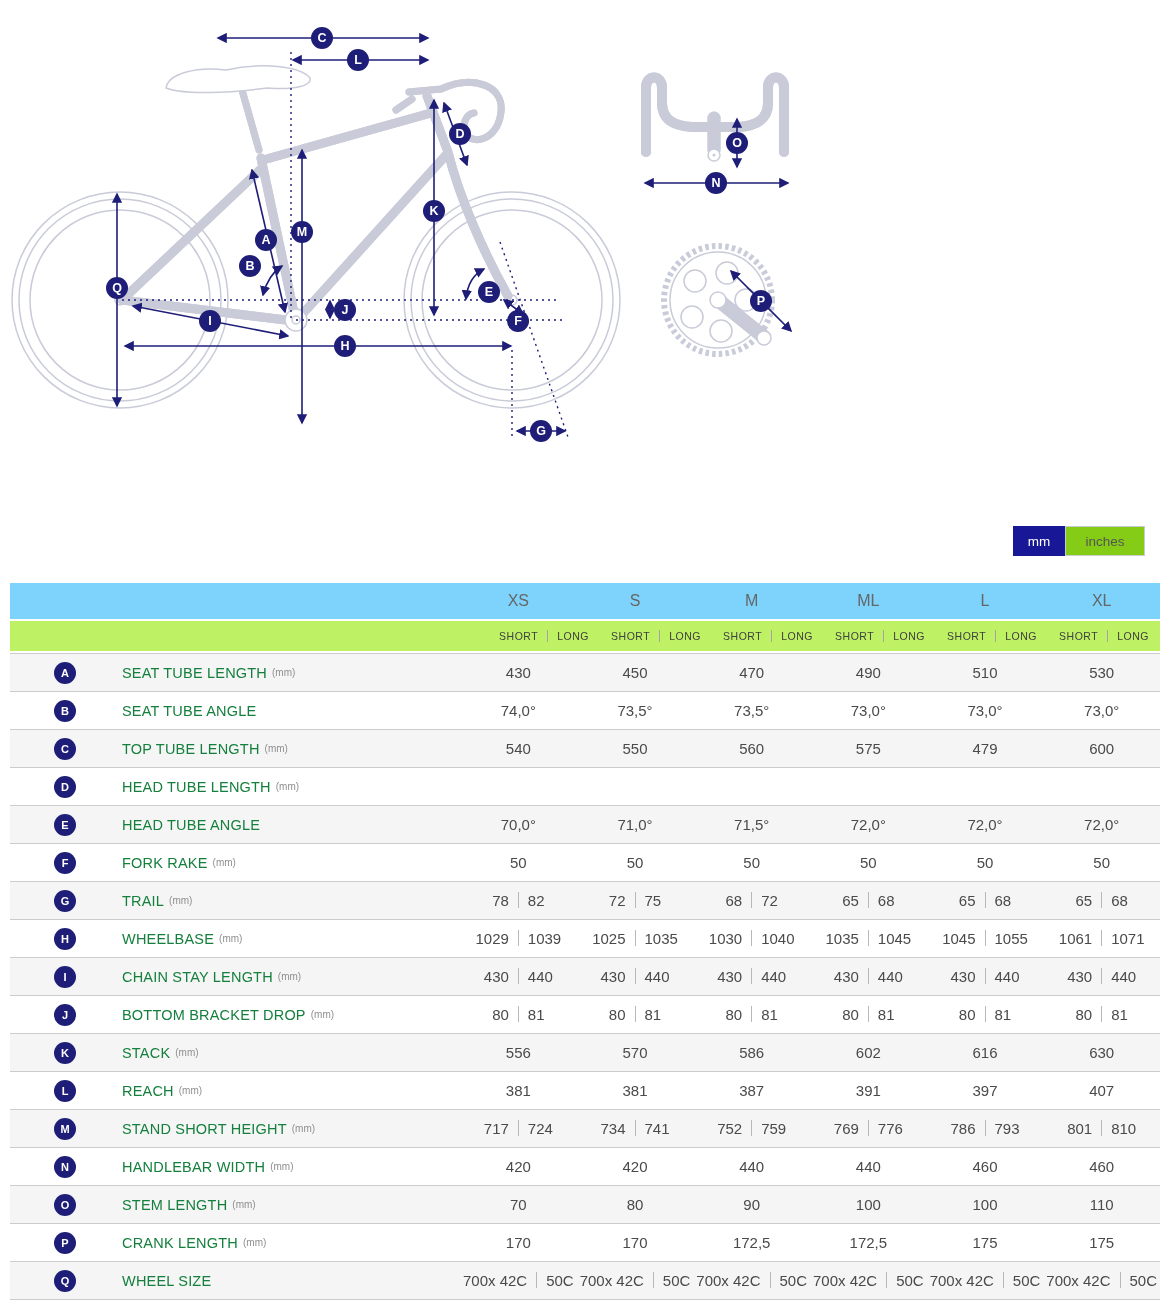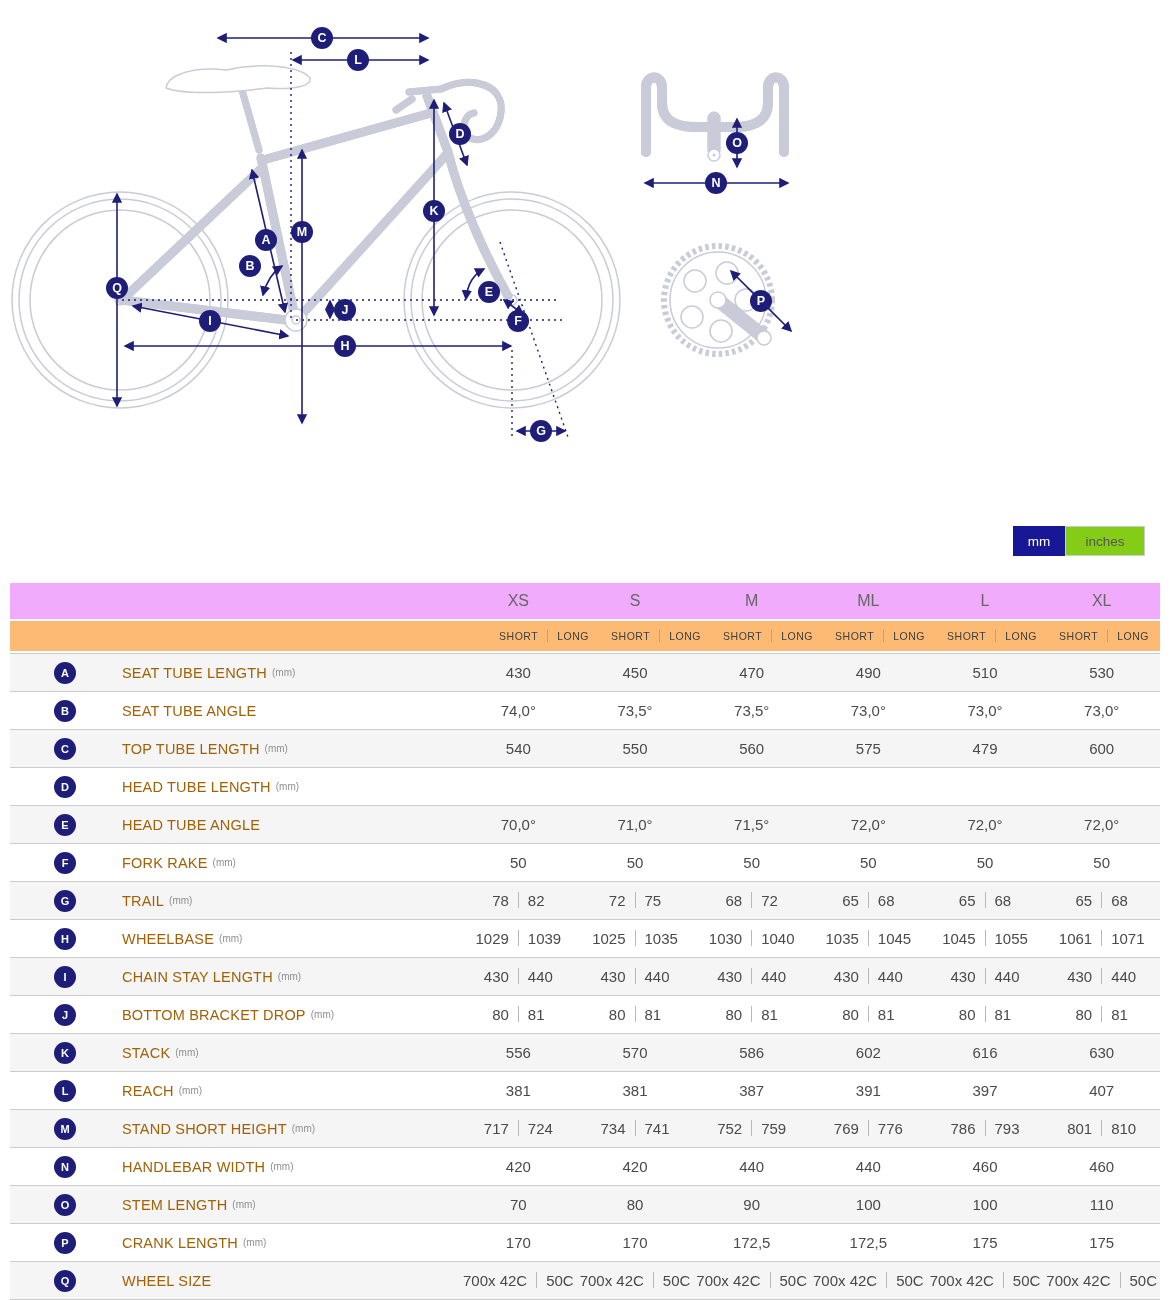--- a/index.html
+++ b/index.html
@@ -23,32 +23,32 @@
   .tbtn{height:30px;display:flex;align-items:center;justify-content:center;font-size:13.5px;box-sizing:border-box;cursor:pointer;}
   .tbtn.mm{width:52px;background:#181896;color:#fff;}
   .tbtn.inch{width:80px;background:#84cc16;color:#555;border:1px solid #ccc;}
 
   
   .geo-table{margin:0 10px;border-bottom:1px solid #ccc;}
   .hrow,.trow{display:flex;align-items:stretch;}
   .lcell{flex:0 0 450px;width:450px;display:flex;align-items:center;box-sizing:border-box;}
   .cols{flex:1;display:flex;min-width:0;}
   .col{flex:1;display:flex;align-items:center;justify-content:center;min-width:0;}
-  .hrow.sizes{height:36px;background:#f0abfc;}
+  .hrow.sizes{height:36px;background:#7dd3fc;}
   .hsize{font-size:16px;color:#666;}
-  .hrow.fits{height:30px;background:#fdba74;border-top:2px solid #fff;border-bottom:2px solid #fff;gap:28px;}
+  .hrow.fits{height:30px;background:#bef264;border-top:2px solid #fff;border-bottom:2px solid #fff;gap:28px;}
   .fitlab{font-size:10.5px;color:#3e3e3e;letter-spacing:.5px;}
   .fitsep{width:1px;height:12px;background:#a5a5a5;margin:0 9px;}
   .trow{height:37px;border-top:1px solid #ccc;}
   .trow.odd{background:#f5f5f5;}
   .trow.even{background:#fff;}
   .rbadge{flex:0 0 22px;width:22px;height:22px;border-radius:50%;background:#1e1e78;color:#fff;
           font-size:11px;font-weight:bold;display:flex;align-items:center;justify-content:center;
           margin:0 46px 0 44px;}
-  .rlabel{font-size:14.5px;color:#a16207;letter-spacing:.2px;white-space:nowrap;}
+  .rlabel{font-size:14.5px;color:#15803d;letter-spacing:.2px;white-space:nowrap;}
   .runit{font-size:10px;color:#8f8f8f;margin-left:5px;white-space:nowrap;}
   .vcell{font-size:15px;color:#4a4a4a;}
   .pair{display:flex;align-items:flex-start;gap:9px;white-space:nowrap;}
   .vsep{width:1px;height:16px;background:#b8b8b8;flex:0 0 1px;}
 </style>
 </head>
 <body>
 
 <div class="diagram-wrap">
 <svg width="1170" height="500" viewBox="0 0 1170 500">

